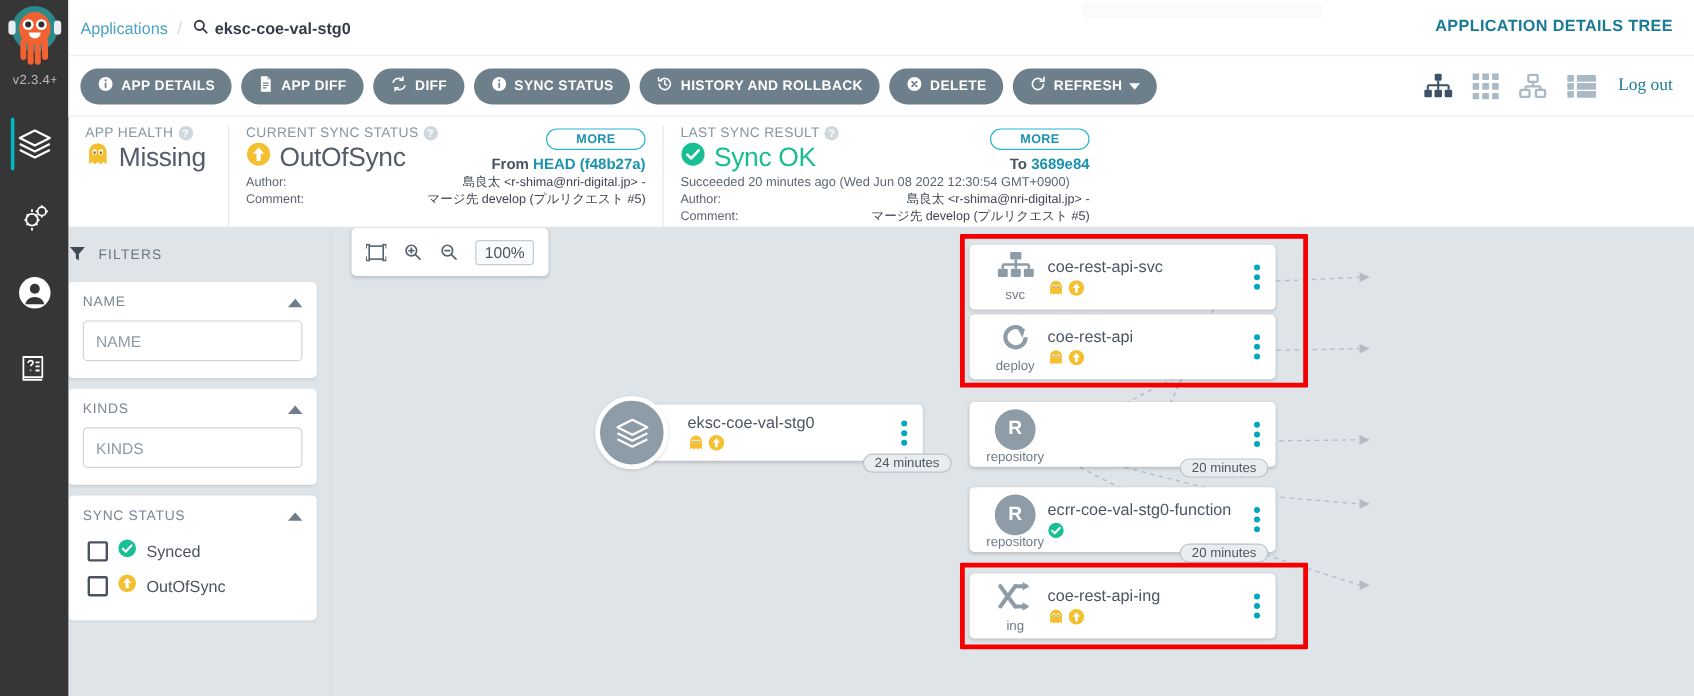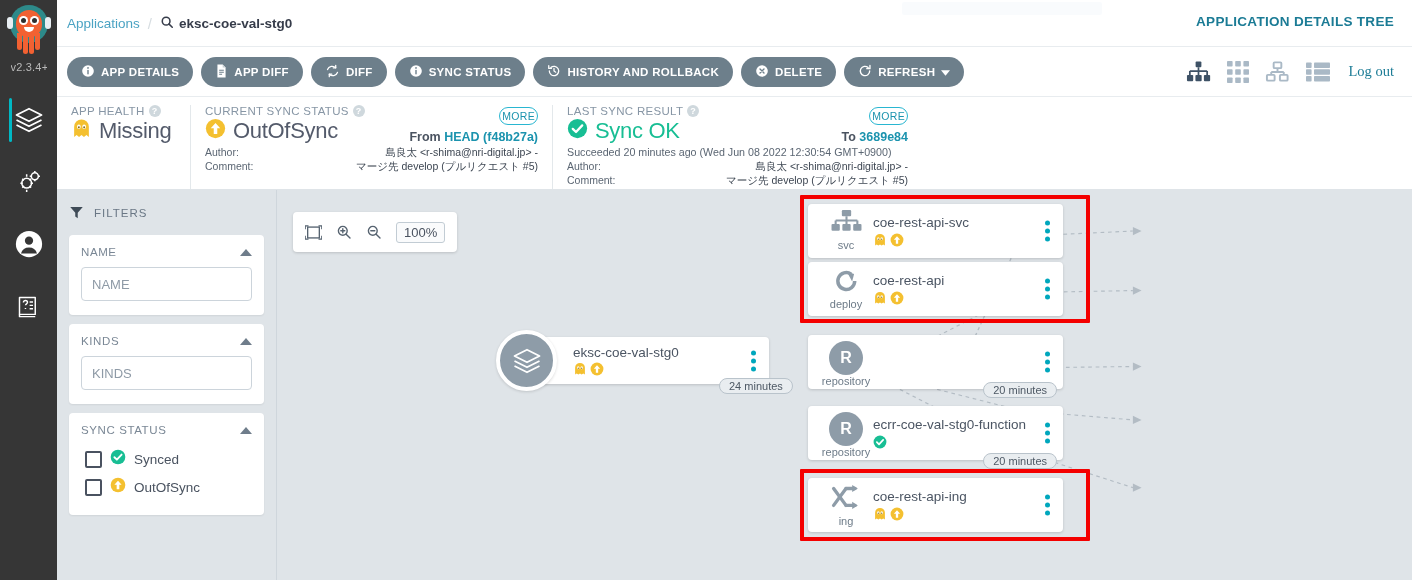--- a/index.html
+++ b/index.html
@@ -116,42 +116,42 @@
   .qmark {
     width: 12px; height: 12px; border-radius: 50%; background: #cfd8dd;
     color: #fff; font-size: 9px; line-height: 12px; text-align: center; font-weight: bold;
   }
   .st-big { display: flex; align-items: flex-start; gap: 7px; margin-top: 1px; }
   .st-big-txt { font-size: 22px; color: #545b6b; letter-spacing: -.3px; }
   .st-big-txt.ok { color: #18be94; }
   .more-pill {
     position: absolute; right: 14px; top: 2px;
     border: 1px solid #29b6d1; color: #1b93ae; border-radius: 11px;
-    font-size: 10.5px; font-weight: normal; padding: 2px 2px; cursor: pointer;
+    font-size: 10.5px; font-weight: bold; padding: 2px 24px; cursor: pointer;
     background: #fff; letter-spacing: .3px;
   }
   .from-head {
     position: absolute; right: 14px; top: 25px;
     font-size: 12.5px; font-weight: bold; color: #4a5360;
   }
   .from-head b { color: #1b93ae; font-weight: bold; }
   .succ-line { font-size: 10.7px; color: #5b6673; margin-top: 2px; }
   .ac-grid {
     display: grid; grid-template-columns: auto 1fr; column-gap: 6px;
     margin-top: 2px; font-size: 10.5px; color: #5b6673; line-height: 1.32;
   }
   .ac-lbl { color: #5b6673; }
   .ac-val { text-align: right; color: #3d4652; }
 
   
   .body { flex: 1 1 auto; display: flex; min-height: 0; }
 
   
   .filters {
-    width: 220px; flex: 0 0 220px; background: #dfe4e8; padding: 10px 12px 0 12px;
+    width: 220px; flex: 0 0 220px; background: #dfe4e8; padding: 10px 12px 0 0;
     border-right: 1px solid #cfd6dc; overflow: hidden;
   }
   .filters-title {
     display: flex; align-items: center; gap: 10px; height: 26px;
     color: #6a7785; font-size: 11.5px; letter-spacing: 1px;
   }
   .fcard {
     background: #ffffff; border-radius: 4px; padding: 11px 12px 14px 12px;
     margin-top: 9px; box-shadow: 0 1px 2px rgba(0,0,0,.07);
   }
@@ -170,21 +170,21 @@
   .finput::placeholder { color: #8e9aa6; }
   .frow { display: flex; align-items: center; gap: 8px; padding: 4px 0 4px 4px; cursor: pointer; }
   .cbox { width: 17px; height: 17px; border: 2px solid #4a5260; border-radius: 2px; background: #fff; flex: 0 0 17px; }
   .frow-txt { font-size: 13.5px; color: #4a5360; }
 
   
   .canvas { flex: 1 1 auto; position: relative; background: #dfe4e8; overflow: hidden; }
   .canvas-inner { position: absolute; inset: 0; }
 
   .zoombar {
-    position: absolute; left: 16px; top: 22px; height: 40px;
+    position: absolute; left: 16px; top: 0; height: 40px;
     background: #fff; border-radius: 4px; box-shadow: 0 1px 3px rgba(0,0,0,.16);
     display: flex; align-items: center; gap: 14px; padding: 0 12px; z-index: 5;
   }
   .zbtn { cursor: pointer; display: flex; align-items: center; }
   .zpct {
     border: 1px solid #c2ccd4; border-radius: 3px; padding: 2px 7px;
     font-size: 13px; color: #4a5360; background: #fafbfc; cursor: text;
   }
 
   svg.edges { position: absolute; inset: 0; width: 100%; height: 100%; pointer-events: none; }

